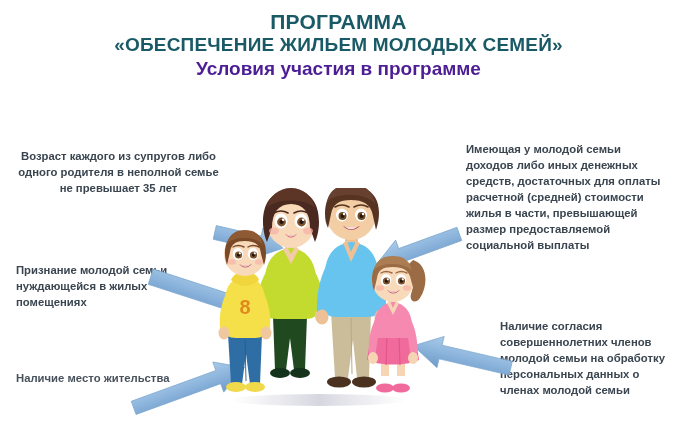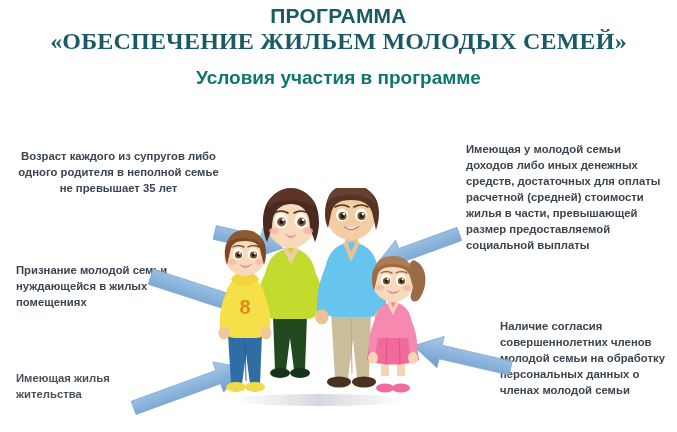--- a/index.html
+++ b/index.html
@@ -12,39 +12,39 @@
     height: 432px;
     position: relative;
     overflow: hidden;
     font-family: "Liberation Sans", sans-serif;
     color: #3a4550;
   }
 
   
   #title-block {
     position: absolute;
-    top: 4px;
+    top: 10px;
     left: 0;
     width: 677px;
     text-align: center;
   }
   .title-line-1,
   .title-line-2 {
     color: #1a5a66;
     font-weight: bold;
     letter-spacing: 0.2px;
     line-height: 1.12;
   }
   .title-line-1 { font-size: 21px; }
-  .title-line-2 { font-size: 24px; font-family: Liberation Serif, serif; }
+  .title-line-2 { font-size: 19px; }
   .subtitle {
-    color: #0f766e;
+    color: #4c1d95;
     font-weight: bold;
     font-size: 19px;
-    margin-top: 13px;
+    margin-top: 3px;
     line-height: 1.15;
     text-align: center;
   }
 
   
   .callout {
     position: absolute;
     font-size: 11.3px;
     font-weight: bold;
     line-height: 1.42;
@@ -78,21 +78,21 @@
 <body>
 
 <div id="title-block">
   <div class="title-line-1">ПРОГРАММА</div>
   <div class="title-line-2">«ОБЕСПЕЧЕНИЕ ЖИЛЬЕМ МОЛОДЫХ СЕМЕЙ»</div>
   <div class="subtitle">Условия участия в программе</div>
 </div>
 
 <div class="callout" id="callout-age">Возраст каждого из супругов либо одного родителя в неполной семье не превышает 35 лет</div>
 <div class="callout" id="callout-need">Признание молодой семьи нуждающейся в жилых помещениях</div>
-<div class="callout" id="callout-residence">Имеющая жилья жительства</div>
+<div class="callout" id="callout-residence">Наличие место жительства</div>
 <div class="callout" id="callout-income">Имеющая у молодой семьи доходов либо иных денежных средств, достаточных для оплаты расчетной (средней) стоимости жилья в части, превышающей размер предоставляемой социальной выплаты</div>
 <div class="callout" id="callout-consent">Наличие согласия совершеннолетних членов молодой семьи на обработку персональных данных о членах молодой семьи</div>
 
 <div class="arrow" style="left:212px; top:218px;">
   <svg width="80" height="44" viewBox="0 0 80 44">
     <defs>
       <linearGradient id="ag1" x1="0" y1="0" x2="0" y2="1">
         <stop offset="0%" stop-color="#a9cbe8"></stop>
         <stop offset="50%" stop-color="#8cb4dc"></stop>
         <stop offset="100%" stop-color="#6e9cc8"></stop>

